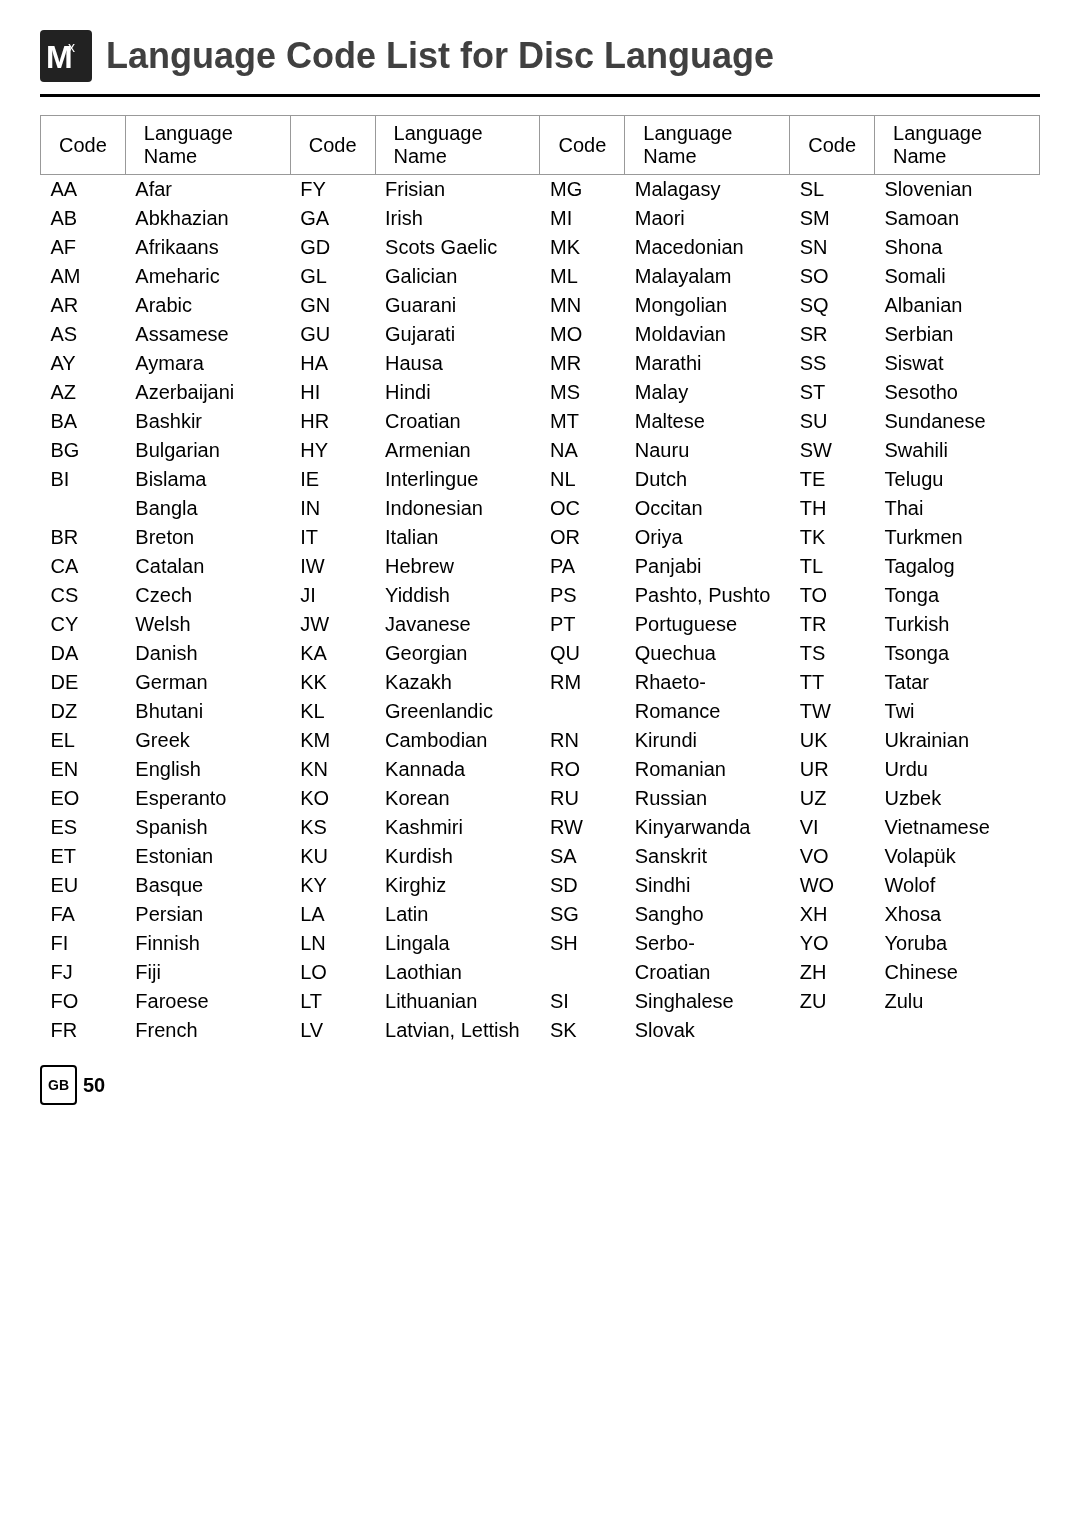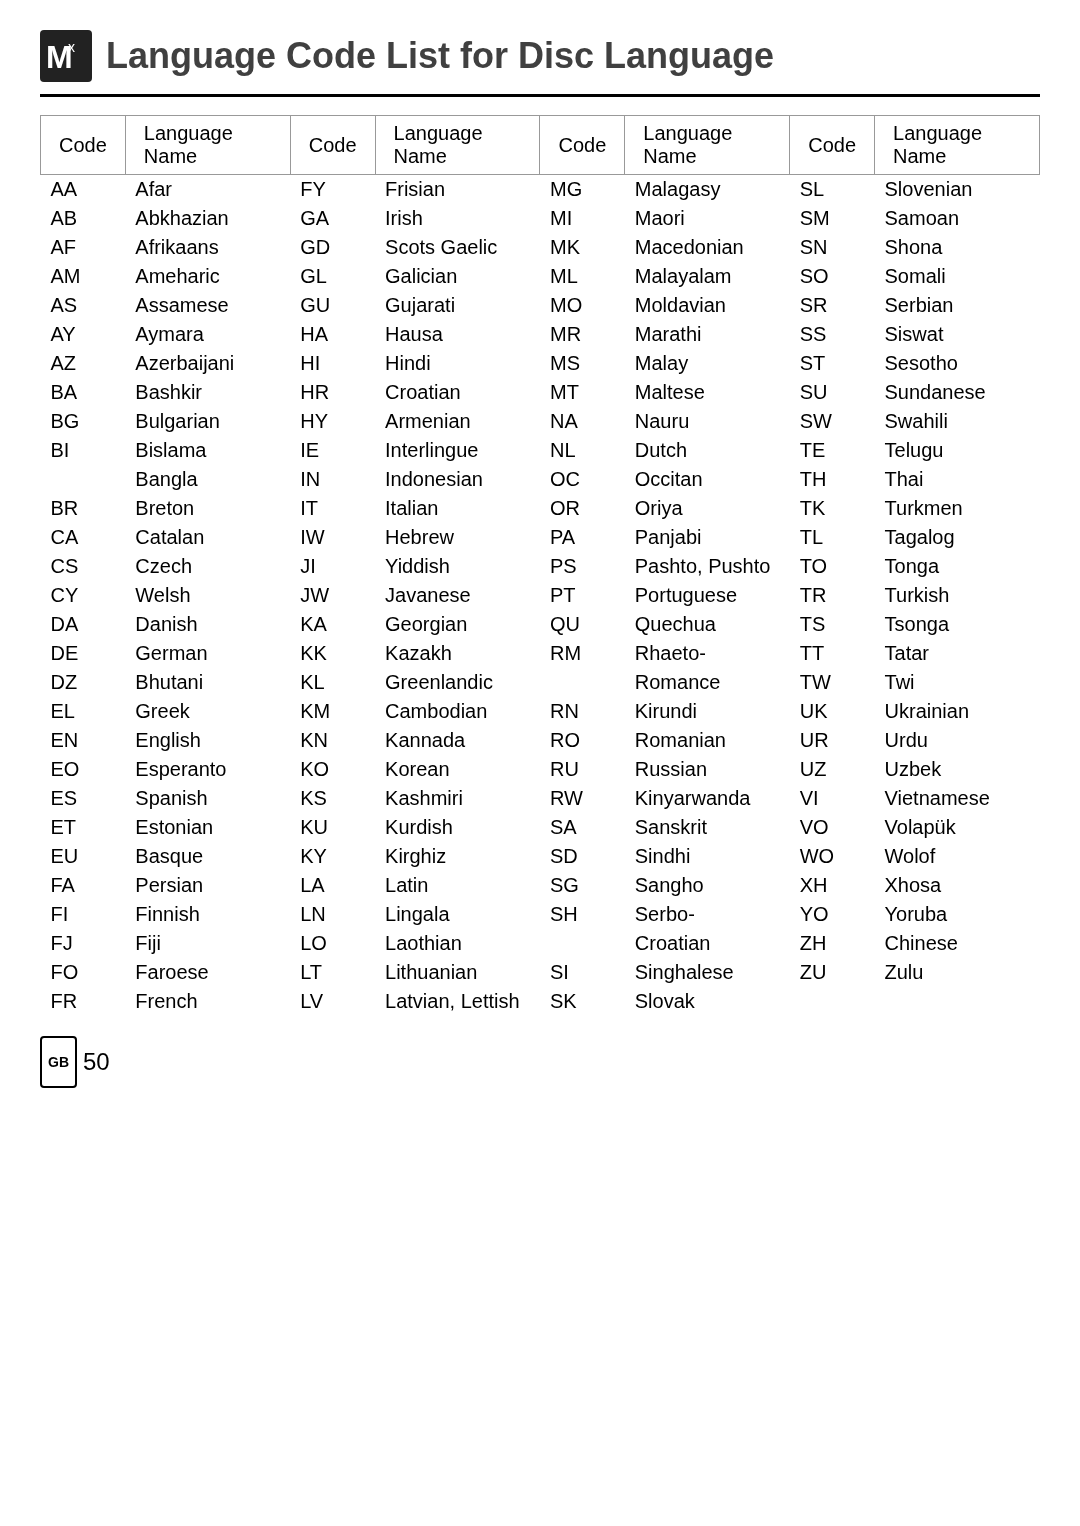--- a/index.html
+++ b/index.html
@@ -59,28 +59,28 @@
       color: #000;
     }
     .footer {
       margin-top: 20px;
       display: flex;
       align-items: center;
     }
     .footer-badge {
       border: 2px solid #000;
       border-radius: 4px;
-      padding: 16px 6px;
+      padding: 10px 6px;
       font-size: 14px;
       font-weight: bold;
       margin-right: 6px;
     }
     .footer-page {
-      font-size: 24px;
-      font-weight: normal;
+      font-size: 20px;
+      font-weight: bold;
     }
   </style>
 </head>
 <body>
 
 <div class="header">
   <div class="header-icon">
     <svg viewBox="0 0 52 52" xmlns="http://www.w3.org/2000/svg">
       <rect width="52" height="52" rx="4" fill="#222"></rect>
       <text x="6" y="38" font-size="32" fill="white" font-weight="bold" font-family="Arial">M</text>
@@ -139,20 +139,30 @@
           <td class="col-code">AM</td>
           <td class="col-name">Ameharic</td>
           <td class="col-code">GL</td>
           <td class="col-name">Galician</td>
           <td class="col-code">ML</td>
           <td class="col-name">Malayalam</td>
           <td class="col-code">SO</td>
           <td class="col-name">Somali</td>
         </tr>
         <tr>
+          <td class="col-code">AR</td>
+          <td class="col-name">Arabic</td>
+          <td class="col-code">GN</td>
+          <td class="col-name">Guarani</td>
+          <td class="col-code">MN</td>
+          <td class="col-name">Mongolian</td>
+          <td class="col-code">SQ</td>
+          <td class="col-name">Albanian</td>
+        </tr>
+        <tr>
           <td class="col-code">AS</td>
           <td class="col-name">Assamese</td>
           <td class="col-code">GU</td>
           <td class="col-name">Gujarati</td>
           <td class="col-code">MO</td>
           <td class="col-name">Moldavian</td>
           <td class="col-code">SR</td>
           <td class="col-name">Serbian</td>
         </tr>
         <tr>

